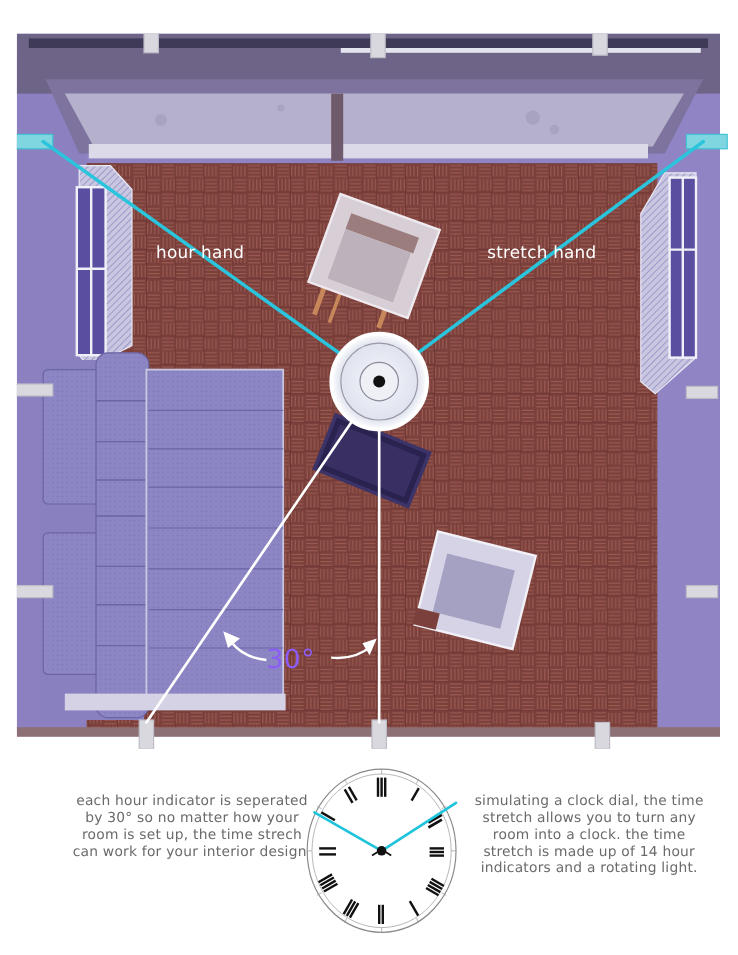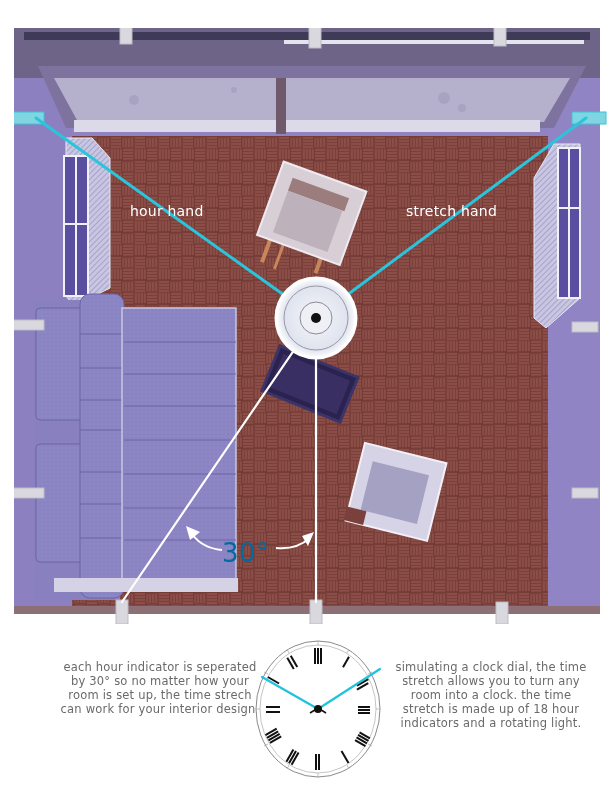--- a/index.html
+++ b/index.html
@@ -1,21 +1,21 @@
 <!DOCTYPE html>
 <html><head>
 <meta charset="utf-8">
 <style>
   html,body{margin:0;padding:0;background:#ffffff;}
   body{width:615px;height:796px;position:relative;overflow:hidden;font-family:"DejaVu Sans","Liberation Sans",sans-serif;}
   .abs{position:absolute;}
   #room{position:absolute;left:14px;top:28px;width:600px;height:596px;}
   .caption{position:absolute;color:#6a6a6a;font-size:11.5px;line-height:14px;text-align:center;letter-spacing:0.2px;}
   .label{position:absolute;color:#ffffff;font-size:14px;letter-spacing:0.2px;}
-  .deg{position:absolute;color:#0369a1;font-size:26px;letter-spacing:0.5px;}
+  .deg{position:absolute;color:#8b5cf6;font-size:22px;letter-spacing:0.5px;}
 </style>
 </head>
 <body>
 
 <div id="room">
   <svg width="600" height="596" viewBox="0 0 600 596">
     <defs>
       <pattern id="parquet" width="24" height="24" patternUnits="userSpaceOnUse">
         <rect width="24" height="24" fill="#7b403b"></rect>
         <g stroke="#9a5b52" stroke-width="1">
@@ -179,21 +179,21 @@
       <circle cx="302" cy="290" r="5" fill="#111111"></circle>
     </g>
   </svg>
 
   <div class="label" style="left:116px;top:175px;">hour hand</div>
   <div class="label" style="left:392px;top:175px;">stretch hand</div>
   <div class="deg" style="left:208px;top:510px;">30°</div>
 </div>
 
 <div class="caption" style="left:60px;top:660px;width:200px;">each hour indicator is seperated by 30° so no matter how your room is set up, the time strech can work for your interior design.</div>
-<div class="caption" style="left:393px;top:660px;width:196px;">simulating a clock dial, the time stretch allows you to turn any room into a clock. the time stretch is made up of 18 hour indicators and a rotating light.</div>
+<div class="caption" style="left:393px;top:660px;width:196px;">simulating a clock dial, the time stretch allows you to turn any room into a clock. the time stretch is made up of 14 hour indicators and a rotating light.</div>
 
 <div class="abs" style="left:252px;top:636px;width:132px;height:150px;">
   <svg width="132" height="150" viewBox="0 0 132 150">
     <ellipse cx="66" cy="73" rx="62" ry="68" fill="#ffffff" stroke="#8a8a8a" stroke-width="1"></ellipse>
     <ellipse cx="66" cy="73" rx="58" ry="64" fill="none" stroke="#b5b5b5" stroke-width="0.8"></ellipse>
     <g stroke="#9a9a9a" stroke-width="0.6">
       <line x1="66" y1="5" x2="66" y2="9"></line>
         <line x1="97" y1="13" x2="95" y2="17"></line>
         <line x1="120" y1="36" x2="116" y2="38"></line>
       <line x1="128" y1="73" x2="124" y2="73"></line>

